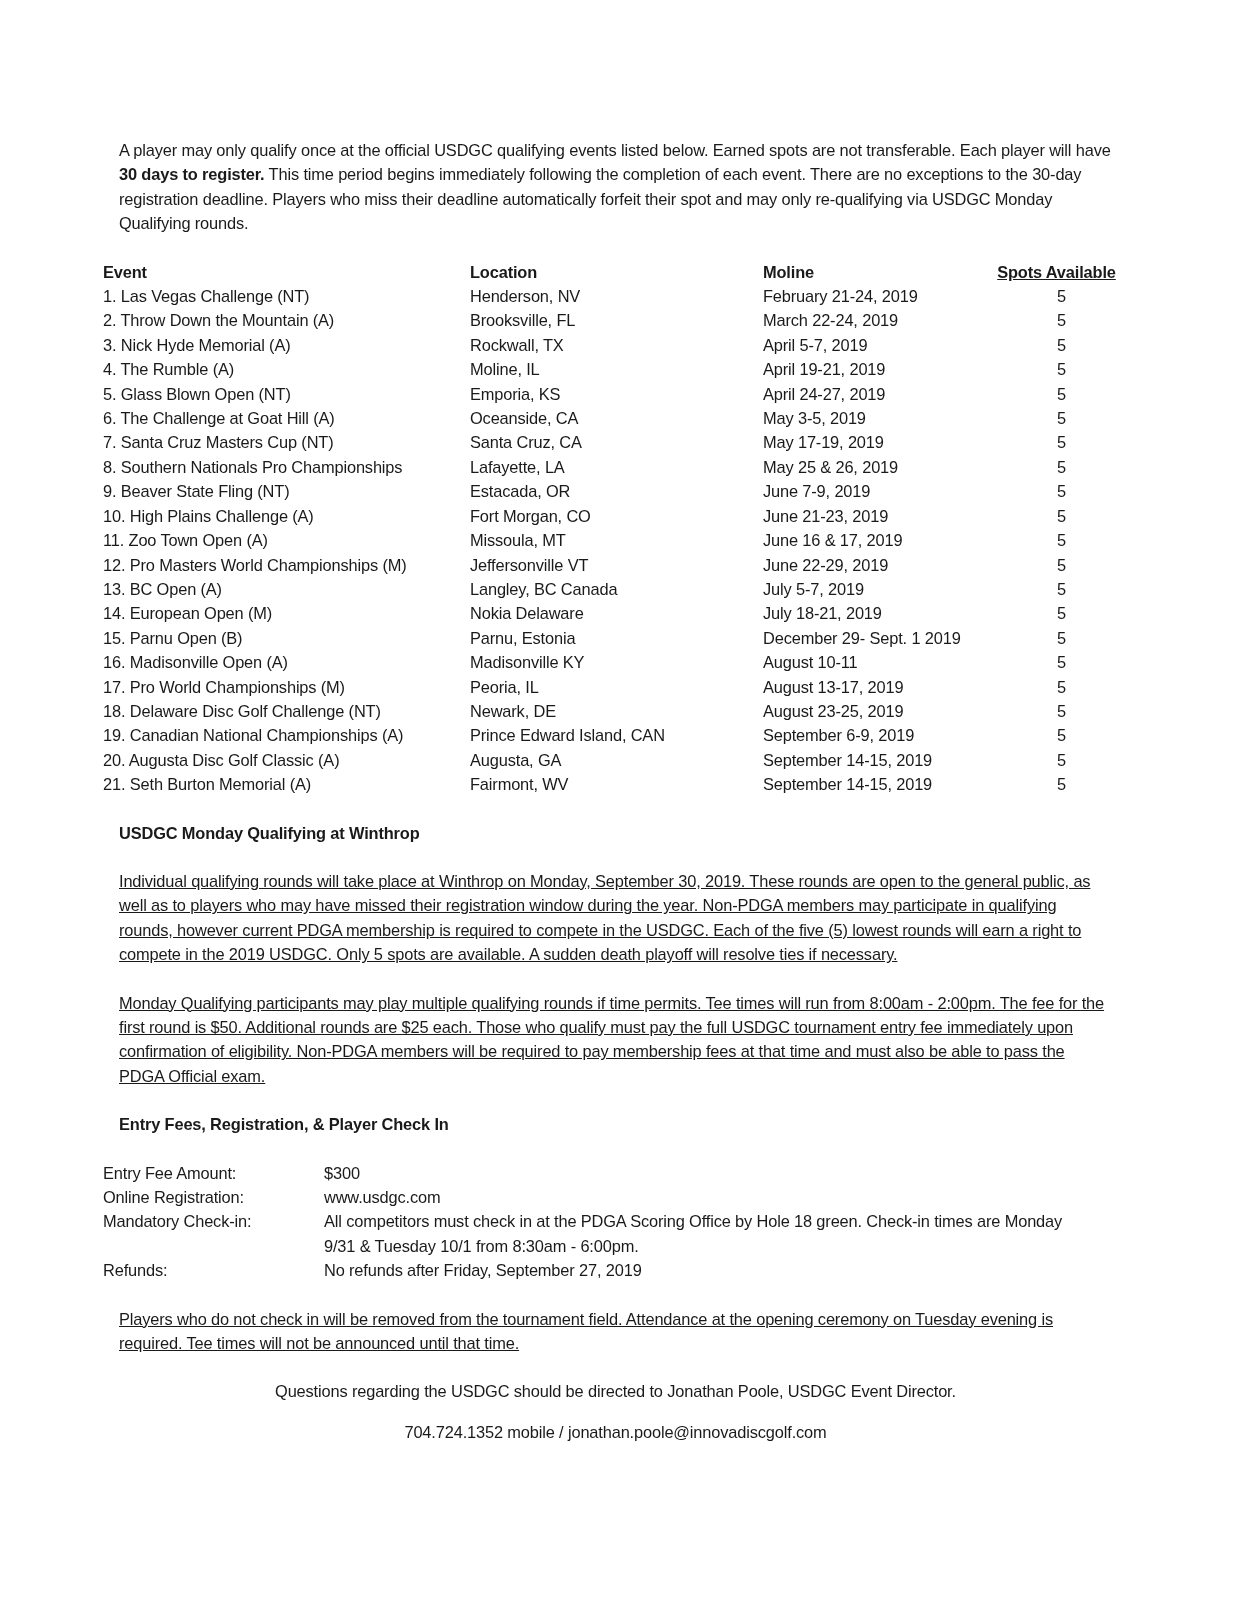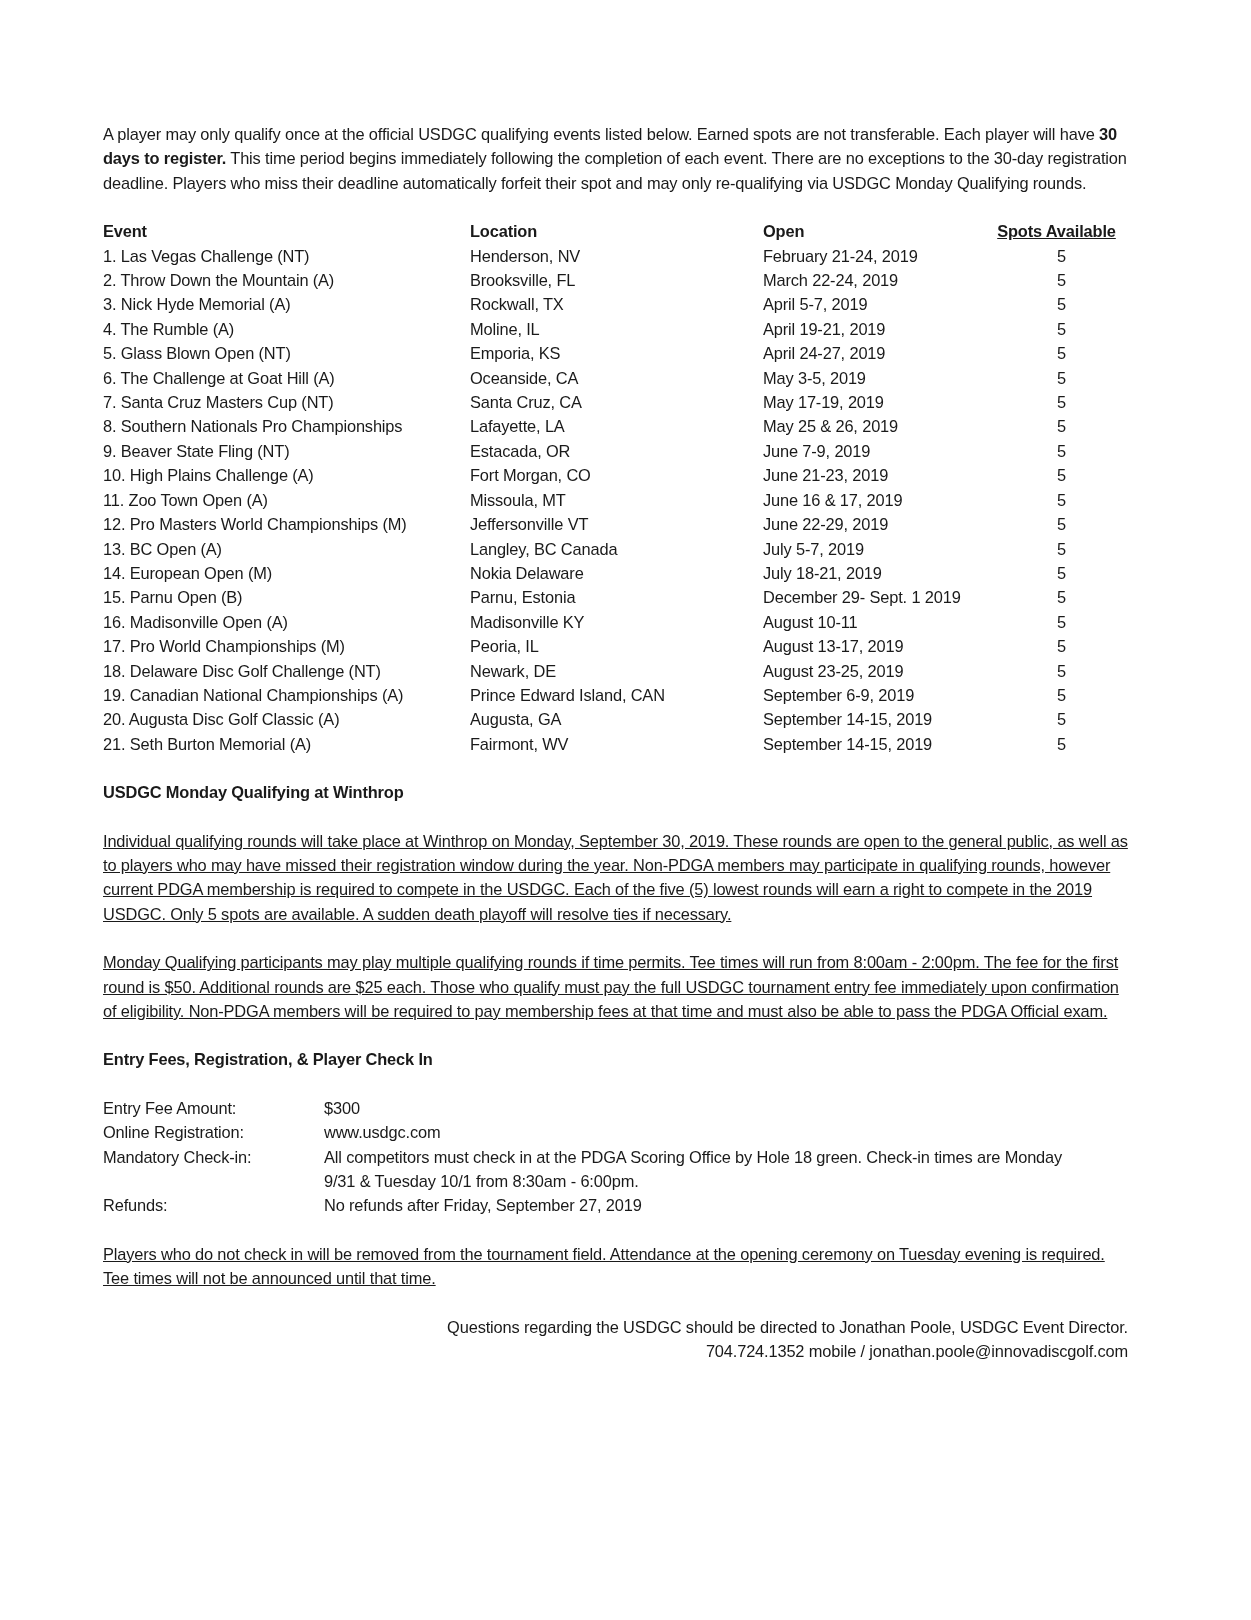--- a/index.html
+++ b/index.html
@@ -1,59 +1,59 @@
 <!DOCTYPE html>
 <html><head>
 <meta charset="utf-8">
 <style>
   html, body { margin: 0; padding: 0; background: #ffffff; }
   body { width: 1251px; height: 1620px; position: relative; overflow: hidden;
          font-family: "Liberation Sans", sans-serif; color: #1a1a1a; }
   .page { position: absolute; left: 103px; top: 122px; width: 1025px; }
   .txt { font-size: 16.4px; line-height: 24.4px; letter-spacing: -0.15px; }
-  p { margin: 0; }
+  p { margin: 16px; }
   b { font-weight: bold; }
   .intro { margin-bottom: 24px; }
   table.events { border-collapse: collapse; width: 1025px; }
   table.events th, table.events td { padding: 0; text-align: left; font-weight: normal;
      height: 24.4px; line-height: 24.4px; white-space: nowrap; vertical-align: top; }
   table.events th { font-weight: bold; }
   .c-event { width: 367px; }
   .c-loc { width: 293px; }
   .c-date { width: 222px; }
   .c-spots { width: 143px; }
   table.events td.spots { text-align: center; padding-left: 10px; }
   table.events th.spots { text-align: center; padding-left: 0; text-decoration: underline; }
   .heading { font-weight: bold; margin-top: 24px; margin-bottom: 24px; }
   .para { margin-bottom: 24px; text-decoration: underline; }
   .info-row { display: flex; }
   .info-label { width: 221px; flex: 0 0 221px; }
   .info-value { flex: 1; }
   .info { margin-bottom: 24px; }
-  .contact { text-align: right; width: 1025px; }
+  .contact { text-align: center; width: 1025px; }
 </style>
 </head>
 <body>
 
 <div class="page txt">
 
   <p class="intro"><span>A player may only qualify once at the official USDGC qualifying events listed below. Earned spots are not transferable. Each player will have </span><b>30 days to register.</b><span> This time period begins immediately following the completion of each event. There are no exceptions to the 30-day registration deadline. Players who miss their deadline automatically forfeit their spot and may only re-qualifying via USDGC Monday Qualifying rounds.</span></p>
 
   <table class="events">
     <colgroup>
       <col class="c-event">
         <col class="c-loc">
         <col class="c-date">
         <col class="c-spots">
     </colgroup>
     <thead>
       <tr>
         <th>Event</th>
         <th>Location</th>
-        <th>Open</th>
+        <th>Moline</th>
         <th class="spots">Spots Available</th>
       </tr>
     </thead>
     <tbody id="events-body">
         <tr>
           <td>1. Las Vegas Challenge (NT)</td>
           <td>Henderson, NV</td>
           <td>February 21-24, 2019</td>
           <td class="spots">5</td>
         </tr>

